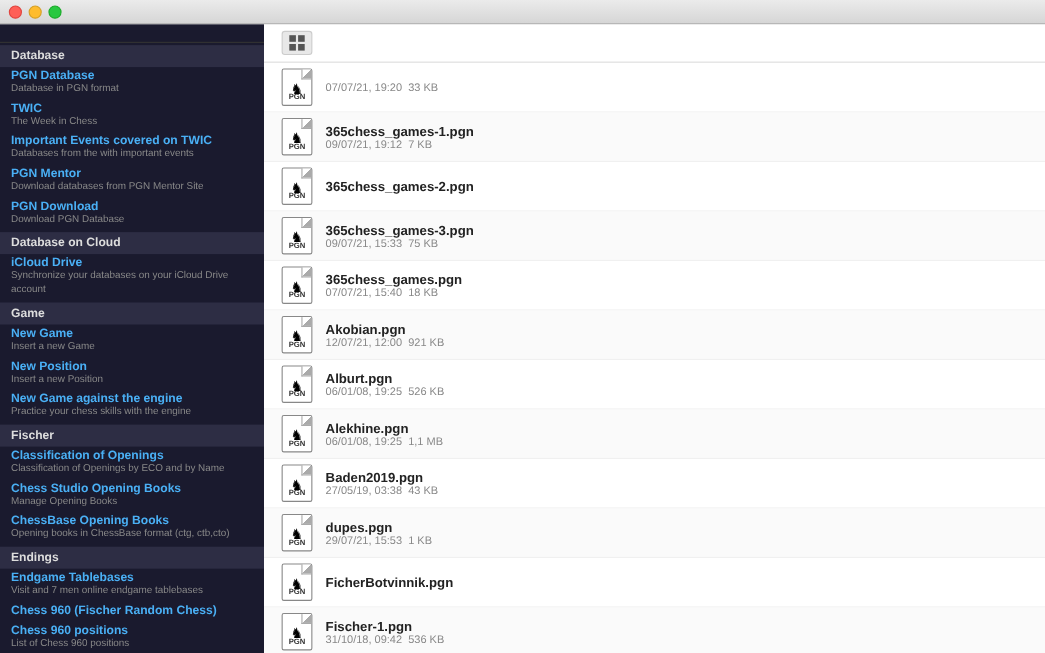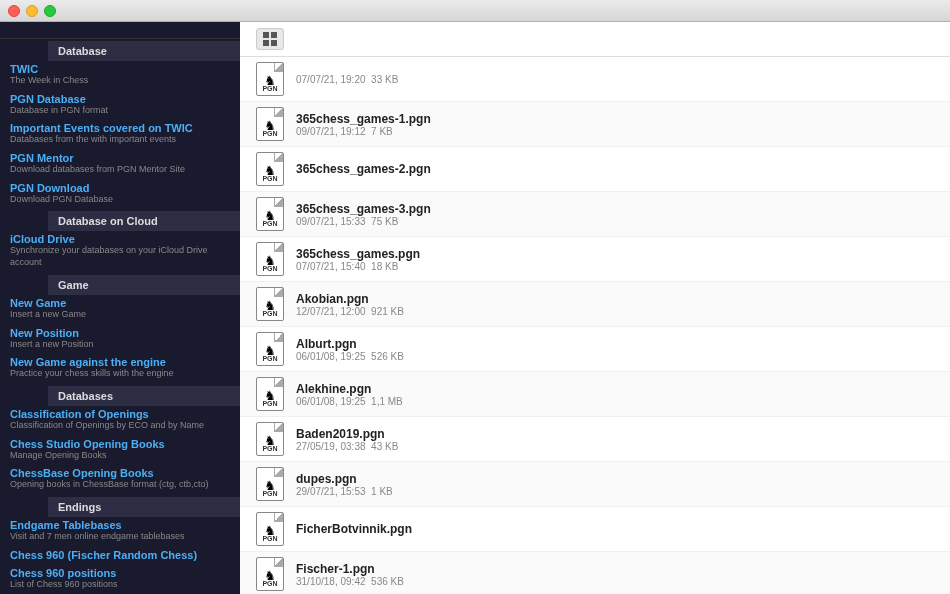--- a/index.html
+++ b/index.html
@@ -73,21 +73,20 @@
       color: #aaa;
     }
 
     .sidebar-section-header {
       background: #2d2d44;
       color: #ddd;
       font-size: 11px;
       font-weight: bold;
       padding: 4px 10px;
       margin-top: 2px;
-      margin-left: 48px;
     }
     .sidebar-item {
       padding: 2px 10px 4px;
       cursor: pointer;
     }
     .sidebar-item .item-title {
       color: #4ab0f5;
       font-size: 11px;
       font-weight: 600;
       display: block;
@@ -229,28 +228,28 @@
 
   <div class="sidebar">
     <div class="app-header">
       <div class="app-title"></div>
       <div class="app-subtitle"></div>
     </div>
 
     <div id="sidebar-sections">
         <div class="sidebar-section-header">Database</div>
         <div class="sidebar-item">
+          <span class="item-title">PGN Database</span>
+          <span class="item-subtitle">Database in PGN format</span>
+        </div>
+        <div class="sidebar-item">
           <span class="item-title">TWIC</span>
           <span class="item-subtitle">The Week in Chess</span>
         </div>
         <div class="sidebar-item">
-          <span class="item-title">PGN Database</span>
-          <span class="item-subtitle">Database in PGN format</span>
-        </div>
-        <div class="sidebar-item">
           <span class="item-title">Important Events covered on TWIC</span>
           <span class="item-subtitle">Databases from the with important events</span>
         </div>
         <div class="sidebar-item">
           <span class="item-title">PGN Mentor</span>
           <span class="item-subtitle">Download databases from PGN Mentor Site</span>
         </div>
         <div class="sidebar-item">
           <span class="item-title">PGN Download</span>
           <span class="item-subtitle">Download PGN Database</span>
@@ -266,21 +265,21 @@
           <span class="item-subtitle">Insert a new Game</span>
         </div>
         <div class="sidebar-item">
           <span class="item-title">New Position</span>
           <span class="item-subtitle">Insert a new Position</span>
         </div>
         <div class="sidebar-item">
           <span class="item-title">New Game against the engine</span>
           <span class="item-subtitle">Practice your chess skills with the engine</span>
         </div>
-        <div class="sidebar-section-header">Databases</div>
+        <div class="sidebar-section-header">Fischer</div>
         <div class="sidebar-item">
           <span class="item-title">Classification of Openings</span>
           <span class="item-subtitle">Classification of Openings by ECO and by Name</span>
         </div>
         <div class="sidebar-item">
           <span class="item-title">Chess Studio Opening Books</span>
           <span class="item-subtitle">Manage Opening Books</span>
         </div>
         <div class="sidebar-item">
           <span class="item-title">ChessBase Opening Books</span>

